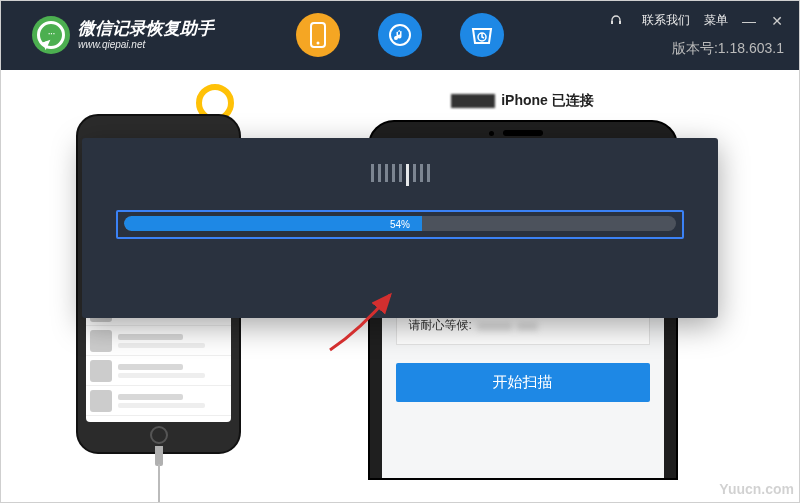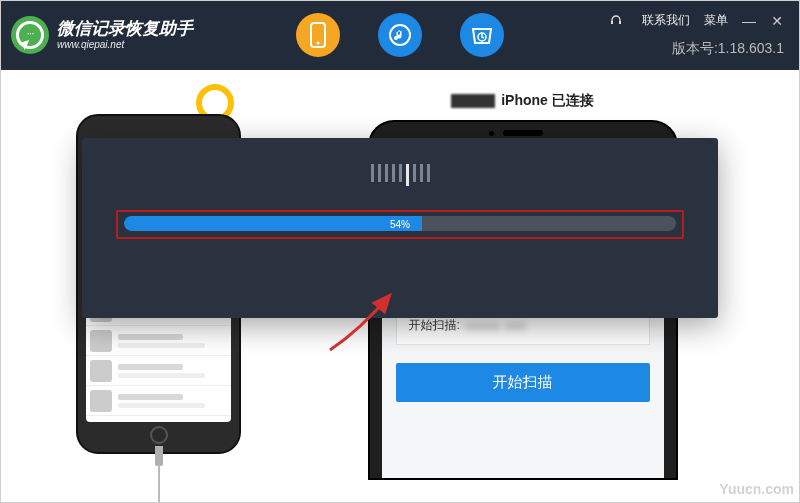--- a/index.html
+++ b/index.html
@@ -1,19 +1,19 @@
 <!DOCTYPE html>
 <html><head>
 <meta charset="utf-8">
 <style>
 * { margin: 0; padding: 0; box-sizing: border-box; }
 body { width: 800px; height: 503px; font-family: "Microsoft YaHei", sans-serif; background: #fff; overflow: hidden; position: relative; }
 
 
-.header { height: 70px; background: #222b39; display: flex; align-items: center; padding: 0 11px; position: relative; }
+.header { height: 70px; background: #222b39; display: flex; align-items: center; padding: 0 32px; position: relative; }
 .logo-wrap { display: flex; align-items: center; gap: 8px; }
 .logo-circle { width: 38px; height: 38px; border-radius: 50%; background: #4caf50; display: flex; align-items: center; justify-content: center; position: relative; }
 .logo-inner { width: 28px; height: 28px; border: 3px solid #fff; border-radius: 50%; position: relative; }
 .logo-inner::before { content: "···"; position: absolute; top: 50%; left: 50%; transform: translate(-50%, -65%); color: #fff; font-size: 10px; letter-spacing: -1px; }
 .logo-inner::after { content: ""; position: absolute; bottom: -3px; left: 4px; border: 4px solid transparent; border-top-color: #fff; border-left-color: #fff; transform: rotate(-20deg); }
 .title-block { color: #fff; line-height: 1.1; }
 .app-title { font-size: 17px; font-weight: bold; font-style: italic; }
 .app-url { font-size: 10px; font-style: italic; opacity: .9; }
 
 .nav-icons { position: absolute; left: 50%; transform: translateX(-50%); display: flex; gap: 38px; }
@@ -59,21 +59,21 @@
 .screen-r .field .val { color:#555; }
 .screen-r .field .blur { filter:blur(3px); color:#888; letter-spacing:1px; }
 .screen-r .ph-row { height:26px; background:#e9eaec; border:1px solid #e0e0e0; margin:0 2px 8px; border-radius:2px; }
 .scan-btn { margin-top:18px; background:#1e88e5; color:#fff; text-align:center; padding:10px; font-size:15px; border-radius:2px; cursor:pointer; }
 
 
 .overlay { position:absolute; top:138px; left:82px; width:636px; height:180px; background:#2a323f; border-radius:3px; box-shadow:0 8px 30px rgba(0,0,0,.35); padding:26px 34px; text-align:center; }
 .bars { display:flex; gap:4px; justify-content:center; margin-bottom:24px; }
 .bars span { width:3px; height:18px; background:#7c8591; display:inline-block; }
 .bars span.hi { background:#e6e8ea; height:22px; }
-.prog-border { border:2px solid #b91c1c; padding:4px 6px 6px; border-radius:2px; }
+.prog-border { border:2px solid #3b82f6; padding:4px 6px 6px; border-radius:2px; }
 .prog-track { height:15px; background:#4c525c; border-radius:8px; overflow:hidden; position:relative; }
 .prog-fill { height:100%; width:54%; background:#1e88e5; border-radius:8px 0 0 8px; }
 .prog-txt { position:absolute; left:50%; top:50%; transform:translate(-50%,-50%); font-size:10px; color:#fff; }
 .wait-msg { margin-top:14px; font-size:12px; color:#8f97a3; }
 
 
 .arrow { position:absolute; top:290px; left:320px; width:85px; height:65px; pointer-events:none; }
 
 .watermark { position:absolute; right:6px; bottom:6px; font-size:14px; color:rgba(0,0,0,.18); font-weight:bold;margin-top:44px; }
 .border { position:absolute; inset:0; border:1px solid #cfcfcf; pointer-events:none; }
@@ -213,21 +213,21 @@
       <span>iPhone 已连接</span>
     </div>
     <div class="phone-frame-r">
       <div class="notch"></div>
       <div class="screen-r">
         <div class="ph-row"></div>
         <div class="ph-row"></div>
         <div class="ph-row"></div>
         <div class="ph-row"></div>
         <div class="field">
-          <span>开始扫描:</span>
+          <span>请耐心等候:</span>
           <span class="val blur">xxxxx xxx</span>
         </div>
         <div class="scan-btn">开始扫描</div>
       </div>
     </div>
   </div>
 
 </div>
 
 <div class="overlay">

